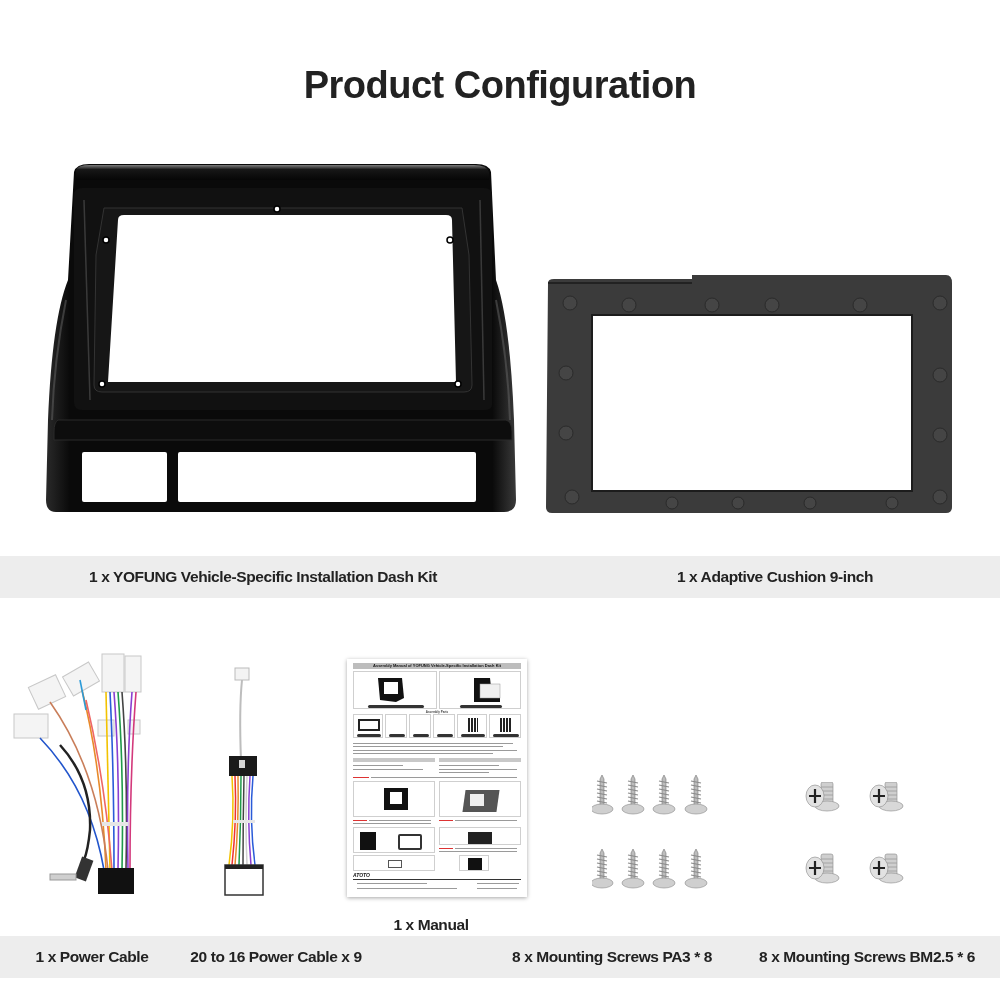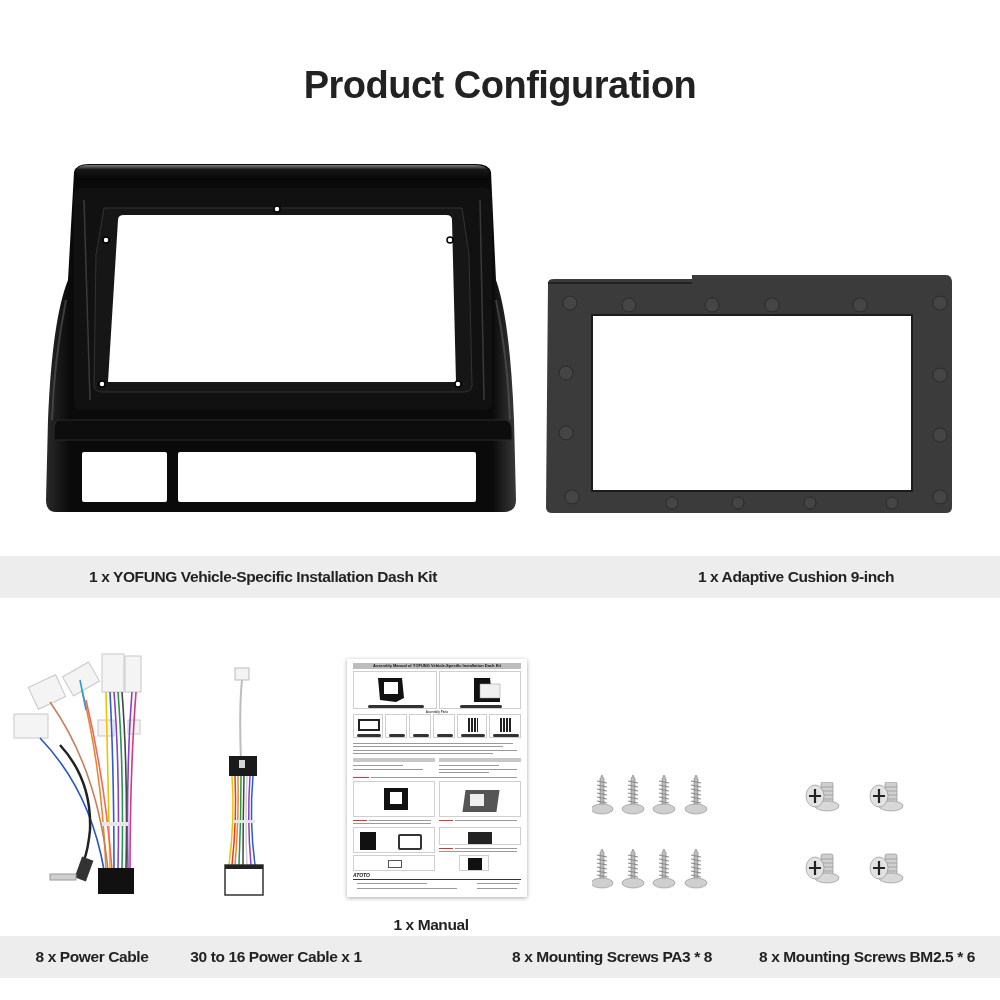--- a/index.html
+++ b/index.html
@@ -127,21 +127,21 @@
       <circle cx="196" cy="228" r="6"></circle>
       <circle cx="268" cy="228" r="6"></circle>
       <circle cx="350" cy="228" r="6"></circle>
       <circle cx="398" cy="222" r="7"></circle>
     </g>
   </svg>
 </div>
 
 <div class="band top"></div>
 <div class="label" style="left:263px; top:556px;">1 x YOFUNG Vehicle-Specific Installation Dash Kit</div>
-<div class="label" style="left:775px; top:556px;margin-left:21px;">1 x Adaptive Cushion 9-inch</div>
+<div class="label" style="left:775px; top:556px;">1 x Adaptive Cushion 9-inch</div>
 
 <div class="cable1">
   <svg width="150" height="250" viewBox="0 0 150 250">
 
     <g fill="#f4f4f4" stroke="#c8c8c8" stroke-width="1">
       <rect x="92" y="4" width="22" height="38"></rect>
       <rect x="115" y="6" width="16" height="36"></rect>
       <rect x="56" y="18" width="30" height="22" transform="rotate(-30 71 29)"></rect>
       <rect x="22" y="30" width="30" height="24" transform="rotate(-25 37 42)"></rect>
       <rect x="4" y="64" width="34" height="24"></rect>
@@ -323,17 +323,17 @@
       </g>
     </defs>
     <use href="#mscrew" x="0" y="0"></use>
     <use href="#mscrew" x="64" y="0"></use>
     <use href="#mscrew" x="0" y="72"></use>
     <use href="#mscrew" x="64" y="72"></use>
   </svg>
 </div>
 
 <div class="band bottom"></div>
-<div class="label" style="left:92px; top:936px;">8 x Power Cable</div>
-<div class="label" style="left:276px; top:936px;">30 to 16 Power Cable x 1</div>
+<div class="label" style="left:92px; top:936px;">1 x Power Cable</div>
+<div class="label" style="left:276px; top:936px;">20 to 16 Power Cable x 9</div>
 <div class="label" style="left:431px; top:904px;">1 x Manual</div>
 <div class="label" style="left:612px; top:936px;">8 x Mounting Screws PA3 * 8</div>
 <div class="label" style="left:867px; top:936px;">8 x Mounting Screws BM2.5 * 6</div>
 
 </body></html>

